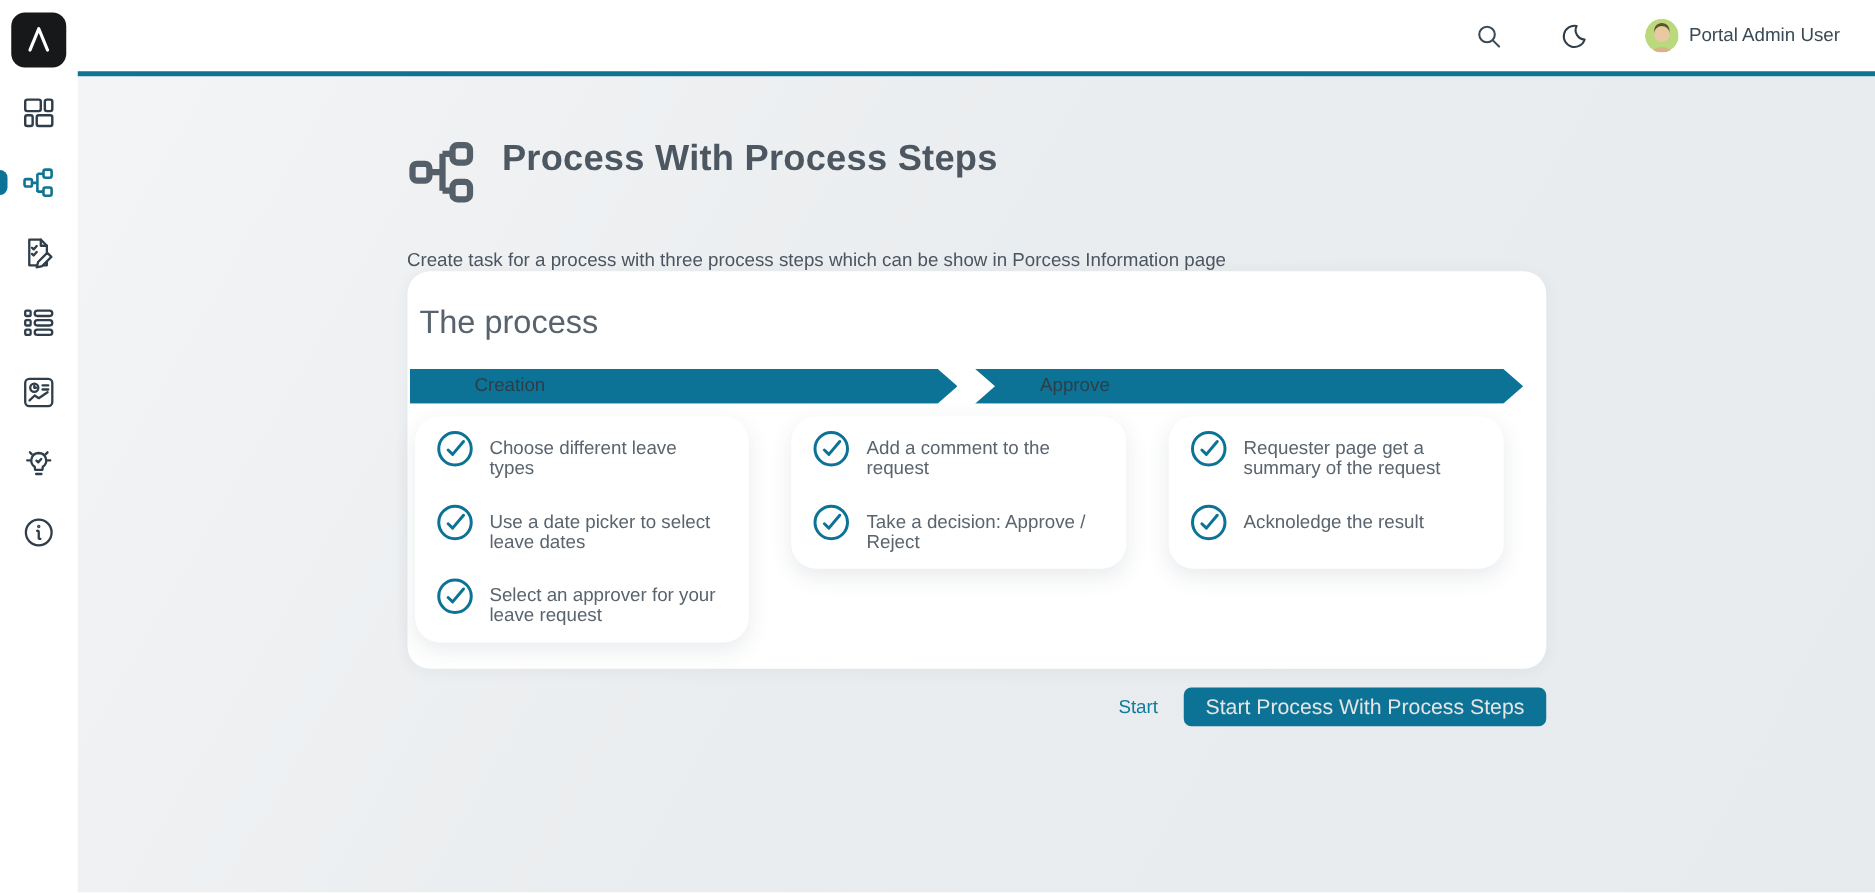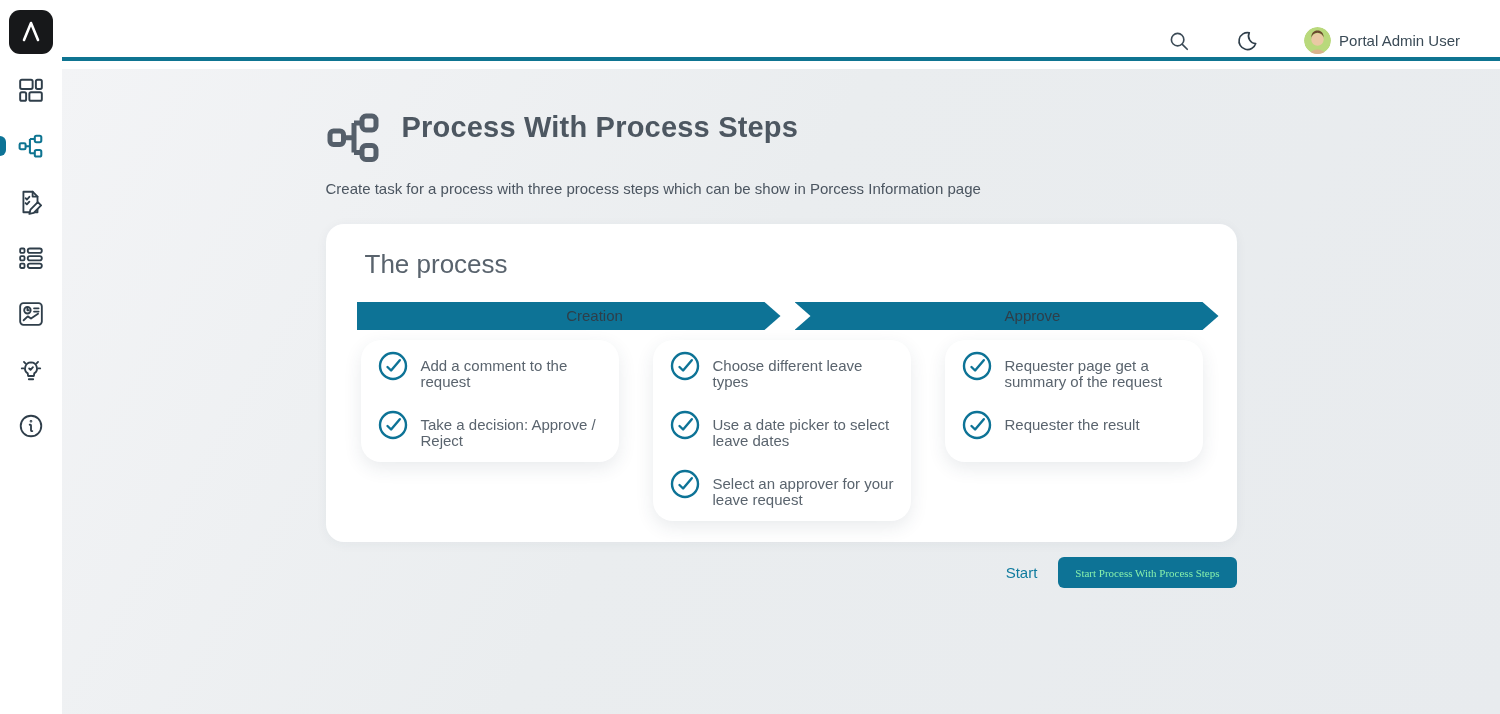--- a/index.html
+++ b/index.html
@@ -29,24 +29,24 @@
     position:relative; width:62px; height:26px;
     display:flex; align-items:center; justify-content:center;
     cursor:pointer;
   }
   .nav-item .active-pill {
     position:absolute; left:0; top:3px; width:6px; height:20px;
     background:#0d7396; border-radius:0 6px 6px 0;
   }
   
   .header {
-    position:absolute; left:62px; top:12px; width:1438px; height:57px;
+    position:absolute; left:62px; top:0; width:1438px; height:57px;
     background:#ffffff; z-index:2;
     display:flex; align-items:center; justify-content:flex-end;
-    padding-right:40px; gap:38px;
+    padding-right:28px; gap:38px;
   }
   .header-icon-btn {
     width:30px; height:30px; display:flex; align-items:center; justify-content:center;
     cursor:pointer;
   }
   .user-chip { display:flex; align-items:center; gap:8px; cursor:pointer; margin-left:4px; }
   .avatar {
     width:27px; height:27px; border-radius:50%; overflow:hidden; flex:none;
   }
   .user-name { font-size:15px; color:#3a4a56; }
@@ -57,30 +57,30 @@
   
   .content {
     position:absolute; left:62px; top:61px; width:1438px; height:653px;
     background:linear-gradient(120deg,#f3f4f6 0%, #eaedef 45%, #e8ebee 100%);
   }
   .content-inner { width:911px; margin:0 auto; position:relative; }
   .title-row { display:flex; align-items:flex-start; gap:20px; margin-top:48px; }
   .page-title {
     font-size:29px; font-weight:bold; color:#4d5761; letter-spacing:0.2px; margin-top:2px;
   }
-  .page-desc { font-size:15px; color:#4b5560; margin-top:14px; }
+  .page-desc { font-size:15px; color:#4b5560; margin-top:34px; }
   
   .process-card {
-    margin-top:27px;
+    margin-top:0;
     background:#ffffff; border-radius:18px;
-    padding:18px 18px 21px 31px;
+    padding:18px 18px 21px 2px;
     box-shadow:0 2px 12px rgba(40,60,80,0.05);
   }
   .card-title { font-size:26px; font-weight:500; color:#59636d; margin:7px 0 22px 8px; }
-  .arrows { display:flex; gap:14px;text-align:center; }
+  .arrows { display:flex; gap:14px; }
   .arrow {
     flex:1; height:28px; background:#0d7396;
     font-size:15px; line-height:28px; color:#2e3e49;
     padding-left:52px;
     clip-path: polygon(0 0, calc(100% - 16px) 0, 100% 50%, calc(100% - 16px) 100%, 0 100%, 16px 50%);
   }
   .arrow.first {
     clip-path: polygon(0 0, calc(100% - 16px) 0, 100% 50%, calc(100% - 16px) 100%, 0 100%);
   }
   .columns { display:flex; gap:14px; margin-top:10px; align-items:flex-start; }
@@ -95,23 +95,23 @@
   .check-item:last-child { min-height:48px; }
   .check-icon { flex:none; }
   .check-text { font-size:15px; line-height:16px; color:#5a646e; padding-top:7px; max-width:185px; }
   
   .actions {
     margin-top:15px; display:flex; justify-content:flex-end; align-items:center; gap:21px;
     padding-bottom:40px;
   }
   .back-link { font-size:15px; color:#0f7b9e; cursor:pointer; }
   .start-button {
-    background:#0d7396; color:#86efac; border:none; cursor:pointer;
-    font-family:Liberation Serif, serif;
-    font-size:11px; height:31px; padding:0 17px; border-radius:6px;
+    background:#0d7396; color:#e5e5e5; border:none; cursor:pointer;
+    font-family:Liberation Sans, sans-serif;
+    font-size:17px; height:31px; padding:0 17px; border-radius:6px;
   }
   svg { display:block; }
 </style>
 </head>
 <body>
 
 <div class="sidebar">
   <div class="logo">
     <svg width="30" height="30" viewBox="0 0 30 30">
       <polyline points="8,23 15,6 22,23" fill="none" stroke="#ffffff" stroke-width="2.6" stroke-linecap="round" stroke-linejoin="round"></polyline>
@@ -257,73 +257,73 @@
 
       <div class="columns">
 
         <div class="column">
           <div class="step-card">
             <div class="check-item">
               <svg class="check-icon" width="30" height="30" viewBox="0 0 30 30">
                 <circle cx="15" cy="15" r="13" fill="none" stroke="#0d7396" stroke-width="2.4"></circle>
                 <path d="M9.5 16 l3.6 3.5 L21.8 9.2" fill="none" stroke="#0d7396" stroke-width="2.4" stroke-linecap="round" stroke-linejoin="round"></path>
               </svg>
-              <span class="check-text">Add a comment to the request</span>
-            </div>
-            <div class="check-item">
-              <svg class="check-icon" width="30" height="30" viewBox="0 0 30 30">
-                <circle cx="15" cy="15" r="13" fill="none" stroke="#0d7396" stroke-width="2.4"></circle>
-                <path d="M9.5 16 l3.6 3.5 L21.8 9.2" fill="none" stroke="#0d7396" stroke-width="2.4" stroke-linecap="round" stroke-linejoin="round"></path>
-              </svg>
-              <span class="check-text">Take a decision: Approve / Reject</span>
+              <span class="check-text">Choose different leave types</span>
+            </div>
+            <div class="check-item">
+              <svg class="check-icon" width="30" height="30" viewBox="0 0 30 30">
+                <circle cx="15" cy="15" r="13" fill="none" stroke="#0d7396" stroke-width="2.4"></circle>
+                <path d="M9.5 16 l3.6 3.5 L21.8 9.2" fill="none" stroke="#0d7396" stroke-width="2.4" stroke-linecap="round" stroke-linejoin="round"></path>
+              </svg>
+              <span class="check-text">Use a date picker to select leave dates</span>
+            </div>
+            <div class="check-item">
+              <svg class="check-icon" width="30" height="30" viewBox="0 0 30 30">
+                <circle cx="15" cy="15" r="13" fill="none" stroke="#0d7396" stroke-width="2.4"></circle>
+                <path d="M9.5 16 l3.6 3.5 L21.8 9.2" fill="none" stroke="#0d7396" stroke-width="2.4" stroke-linecap="round" stroke-linejoin="round"></path>
+              </svg>
+              <span class="check-text">Select an approver for your leave request</span>
             </div>
           </div>
         </div>
 
         <div class="column">
           <div class="step-card">
             <div class="check-item">
               <svg class="check-icon" width="30" height="30" viewBox="0 0 30 30">
                 <circle cx="15" cy="15" r="13" fill="none" stroke="#0d7396" stroke-width="2.4"></circle>
                 <path d="M9.5 16 l3.6 3.5 L21.8 9.2" fill="none" stroke="#0d7396" stroke-width="2.4" stroke-linecap="round" stroke-linejoin="round"></path>
               </svg>
-              <span class="check-text">Choose different leave types</span>
-            </div>
-            <div class="check-item">
-              <svg class="check-icon" width="30" height="30" viewBox="0 0 30 30">
-                <circle cx="15" cy="15" r="13" fill="none" stroke="#0d7396" stroke-width="2.4"></circle>
-                <path d="M9.5 16 l3.6 3.5 L21.8 9.2" fill="none" stroke="#0d7396" stroke-width="2.4" stroke-linecap="round" stroke-linejoin="round"></path>
-              </svg>
-              <span class="check-text">Use a date picker to select leave dates</span>
-            </div>
-            <div class="check-item">
-              <svg class="check-icon" width="30" height="30" viewBox="0 0 30 30">
-                <circle cx="15" cy="15" r="13" fill="none" stroke="#0d7396" stroke-width="2.4"></circle>
-                <path d="M9.5 16 l3.6 3.5 L21.8 9.2" fill="none" stroke="#0d7396" stroke-width="2.4" stroke-linecap="round" stroke-linejoin="round"></path>
-              </svg>
-              <span class="check-text">Select an approver for your leave request</span>
+              <span class="check-text">Add a comment to the request</span>
+            </div>
+            <div class="check-item">
+              <svg class="check-icon" width="30" height="30" viewBox="0 0 30 30">
+                <circle cx="15" cy="15" r="13" fill="none" stroke="#0d7396" stroke-width="2.4"></circle>
+                <path d="M9.5 16 l3.6 3.5 L21.8 9.2" fill="none" stroke="#0d7396" stroke-width="2.4" stroke-linecap="round" stroke-linejoin="round"></path>
+              </svg>
+              <span class="check-text">Take a decision: Approve / Reject</span>
             </div>
           </div>
         </div>
 
         <div class="column">
           <div class="step-card">
             <div class="check-item">
               <svg class="check-icon" width="30" height="30" viewBox="0 0 30 30">
                 <circle cx="15" cy="15" r="13" fill="none" stroke="#0d7396" stroke-width="2.4"></circle>
                 <path d="M9.5 16 l3.6 3.5 L21.8 9.2" fill="none" stroke="#0d7396" stroke-width="2.4" stroke-linecap="round" stroke-linejoin="round"></path>
               </svg>
               <span class="check-text">Requester page get a summary of the request</span>
             </div>
             <div class="check-item">
               <svg class="check-icon" width="30" height="30" viewBox="0 0 30 30">
                 <circle cx="15" cy="15" r="13" fill="none" stroke="#0d7396" stroke-width="2.4"></circle>
                 <path d="M9.5 16 l3.6 3.5 L21.8 9.2" fill="none" stroke="#0d7396" stroke-width="2.4" stroke-linecap="round" stroke-linejoin="round"></path>
               </svg>
-              <span class="check-text">Requester the result</span>
+              <span class="check-text">Acknoledge the result</span>
             </div>
           </div>
         </div>
 
       </div>
     </div>
 
     <div class="actions">
       <span class="back-link">Start</span>
       <button class="start-button">Start Process With Process Steps</button>

